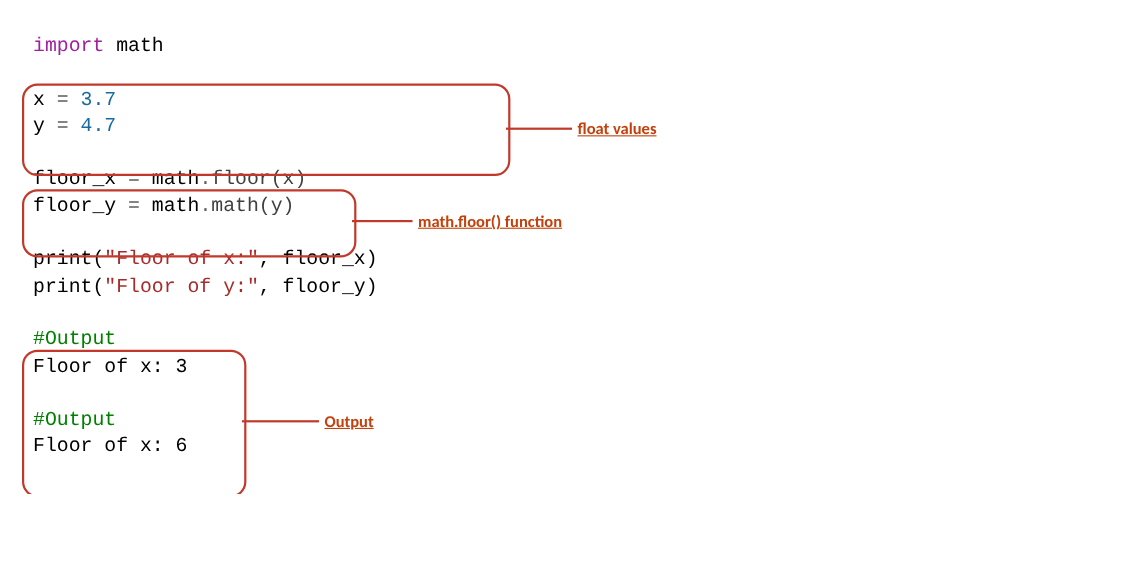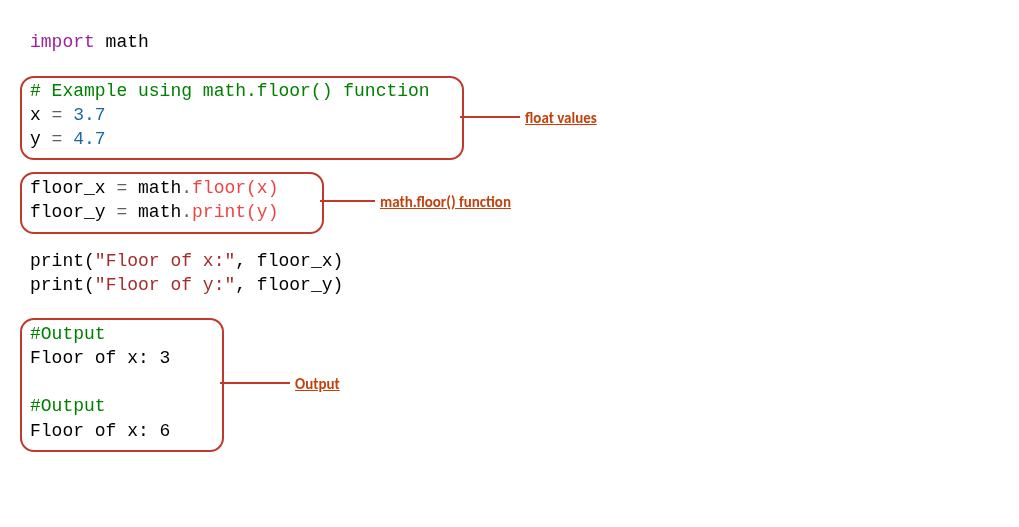--- a/index.html
+++ b/index.html
@@ -17,21 +17,21 @@
   }
   .line {
     white-space: pre;
     padding-left: 10px;
   }
   .kw-import { color: #a020a0; }
   .kw-math { color: #000; }
   .comment { color: #008000; }
   .eq { color: #606060; }
   .num { color: #1a6aa0; }
-  .func-call { color: #ef4444; text-align: right; }
+  .func-call { color: #404040; text-align: right; }
   .str { color: #a62c2c; }
   .dot { color: #606060; }
   .paren { color: #000; }
   .printkw { color: #000; }
   .ident { color: #000; }
   
   .box {
     position: absolute;
     border: 2px solid #c0392b;
     border-radius: 14px;
@@ -54,27 +54,26 @@
   }
 </style>
 </head>
 <body>
 
 <div class="code-area">
 
   <div class="line"><span class="kw-import">import</span><span class="kw-math"> math</span></div>
   <div class="line"> </div>
 
-  <div class="line"><span class="comment"># Example using math.floor() function</span></div>
   <div class="line"><span class="ident">x </span><span class="eq">= </span><span class="num">3.7</span></div>
   <div class="line"><span class="ident">y </span><span class="eq">= </span><span class="num">4.7</span></div>
   <div class="line"> </div>
 
   <div class="line"><span class="ident">floor_x </span><span class="eq">= </span><span class="ident">math</span><span class="dot">.</span><span class="func-call">floor(x)</span></div>
-  <div class="line"><span class="ident">floor_y </span><span class="eq">= </span><span class="ident">math</span><span class="dot">.</span><span class="func-call">print(y)</span></div>
+  <div class="line"><span class="ident">floor_y </span><span class="eq">= </span><span class="ident">math</span><span class="dot">.</span><span class="func-call">math(y)</span></div>
   <div class="line"> </div>
 
   <div class="line"><span class="printkw">print</span><span class="paren">(</span><span class="str">"Floor of x:"</span><span class="ident">, floor_x)</span></div>
   <div class="line"><span class="printkw">print</span><span class="paren">(</span><span class="str">"Floor of y:"</span><span class="ident">, floor_y)</span></div>
   <div class="line"> </div>
 
   <div class="line"><span class="comment">#Output</span></div>
   <div class="line"><span class="ident">Floor of x: 3</span></div>
   <div class="line"> </div>
   <div class="line"><span class="comment">#Output</span></div>

